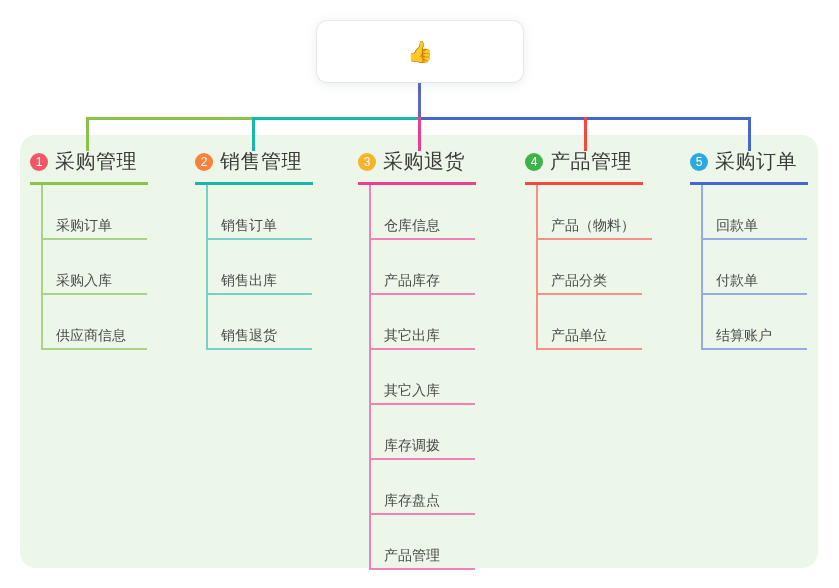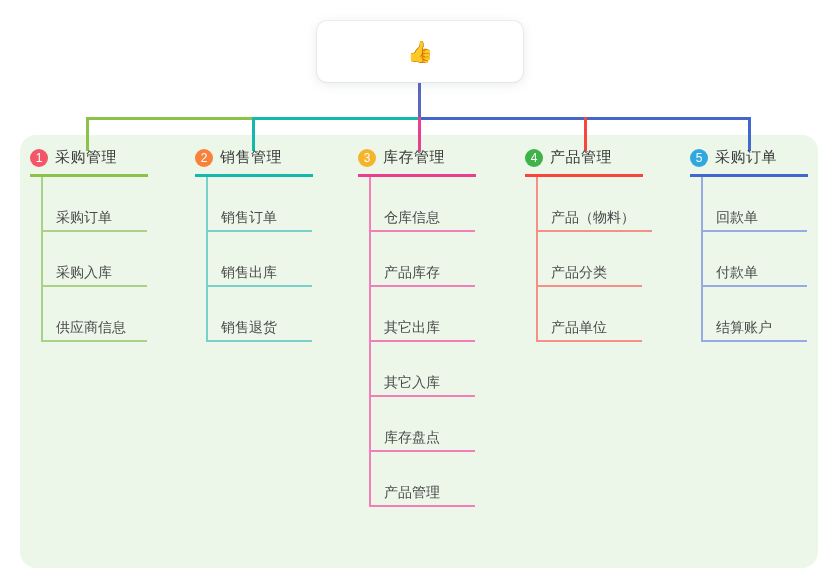--- a/index.html
+++ b/index.html
@@ -29,21 +29,21 @@
   .branch-header{
     display:flex;align-items:center;gap:7px;
     padding:0 0 7px 0;border-bottom:3px solid #888;cursor:pointer;
   }
   .badge{
     width:18px;height:18px;border-radius:50%;flex:0 0 18px;
     display:flex;align-items:center;justify-content:center;
     color:#ffffff;font-size:12px;line-height:1;
   }
   .branch-label{
-    font-size:15px;color:#3a3a3a;white-space:nowrap;letter-spacing:.5px;
+    font-size:20px;color:#3a3a3a;white-space:nowrap;letter-spacing:.5px;
   }
   .children{
     margin-left:11px;border-left:2px solid #ccc;width:fit-content;
   }
   .child{
     width:fit-content;min-width:74px;white-space:nowrap;
     padding:32px 17px 5px 13px;border-bottom:2px solid #f9a8d4;
     font-size:14px;line-height:16px;color:#4a4a4a;cursor:pointer;
   }
 </style>
@@ -87,27 +87,28 @@
       </div>
       <div class="children" style="border-left-color:#79d0c9">
         <div class="child" style="border-bottom-color:#79d0c9"><span>销售订单</span></div>
         <div class="child" style="border-bottom-color:#79d0c9"><span>销售出库</span></div>
         <div class="child" style="border-bottom-color:#79d0c9"><span>销售退货</span></div>
       </div>
     </div>
     <div class="branch" style="left: 358px;">
       <div class="branch-header" style="border-bottom-color:#ea3e8e">
         <span class="badge" style="background:#f6b42c">3</span>
-        <span class="branch-label">库存管理</span>
+        <span class="branch-label">采购退货</span>
       </div>
       <div class="children" style="border-left-color:#f27fb8">
         <div class="child" style="border-bottom-color:#f27fb8"><span>仓库信息</span></div>
         <div class="child" style="border-bottom-color:#f27fb8"><span>产品库存</span></div>
         <div class="child" style="border-bottom-color:#f27fb8"><span>其它出库</span></div>
         <div class="child" style="border-bottom-color:#f27fb8"><span>其它入库</span></div>
+        <div class="child" style="border-bottom-color:#f27fb8"><span>库存调拨</span></div>
         <div class="child" style="border-bottom-color:#f27fb8"><span>库存盘点</span></div>
         <div class="child" style="border-bottom-color:#f27fb8"><span>产品管理</span></div>
       </div>
     </div>
     <div class="branch" style="left: 525px;">
       <div class="branch-header" style="border-bottom-color:#f7463c">
         <span class="badge" style="background:#3eb349">4</span>
         <span class="branch-label">产品管理</span>
       </div>
       <div class="children" style="border-left-color:#f58f88">

